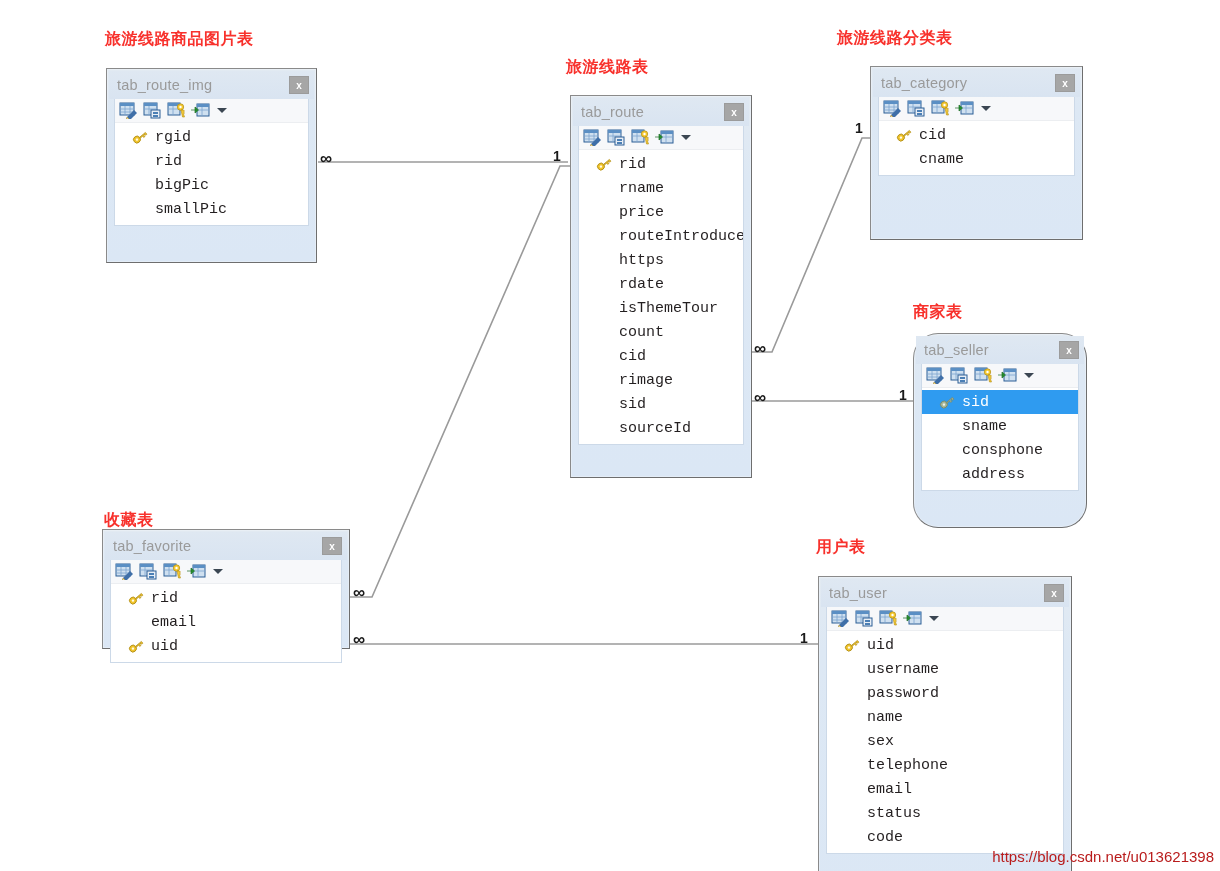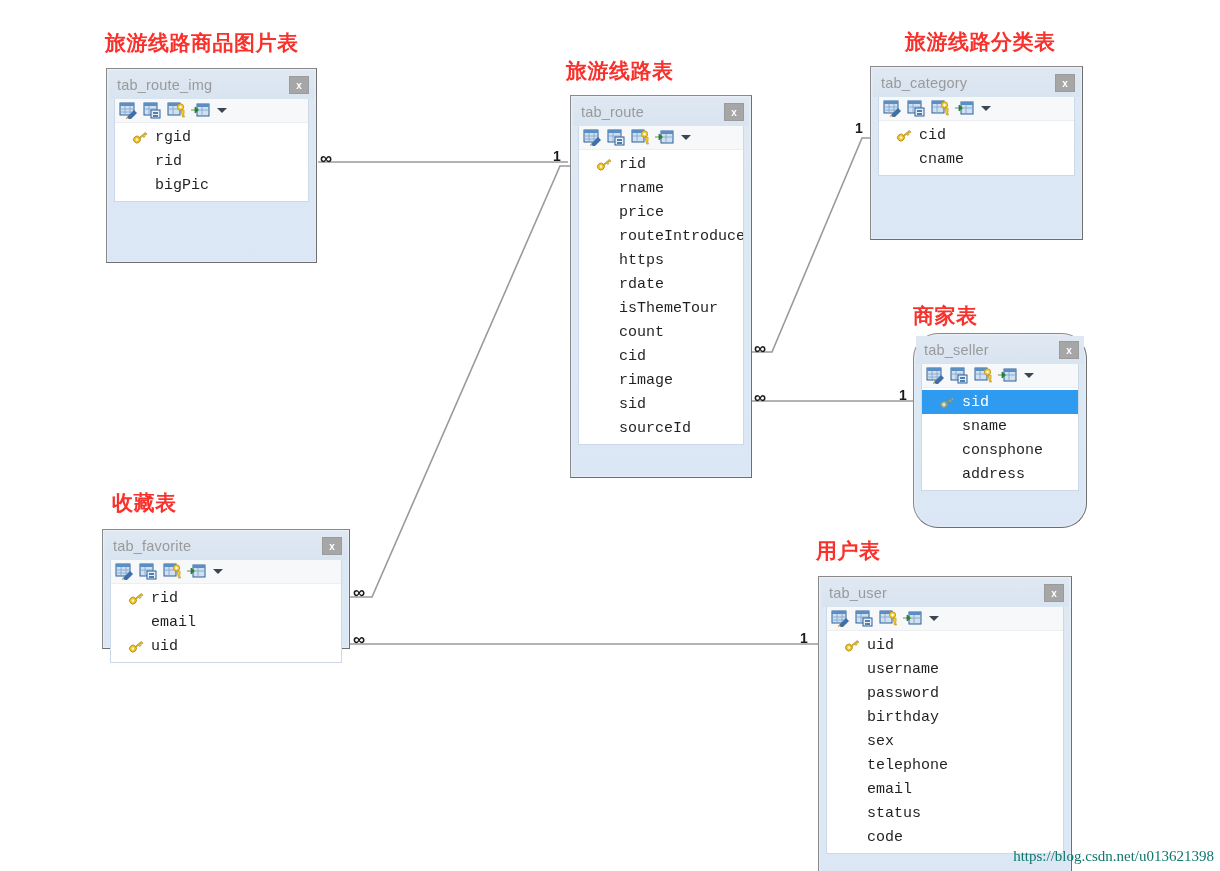--- a/index.html
+++ b/index.html
@@ -133,35 +133,35 @@
     background: #2f9bf0;
   }
   .field.selected .fname { color: #ffffff; }
 
   
   .cn-title {
     position: absolute;
     z-index: 4;
     color: #f8312c;
     font-weight: bold;
-    font-size: 21px;
+    font-size: 16px;
     font-family: "DejaVu Sans", sans-serif;
     white-space: nowrap;
     letter-spacing: 0.5px;
   }
 
   
   #watermark {
     position: absolute;
     right: 6px;
     bottom: 6px;
     z-index: 6;
-    color: #0f766e;
+    color: #b91c1c;
     font-size: 15px;
-    font-family: Liberation Serif, serif;
+    font-family: Liberation Sans, sans-serif;
     white-space: nowrap;
   }
 </style>
 </head>
 <body>
 
 <div id="canvas">
 
   <svg id="connectors" viewBox="0 0 1220 871" width="1220" height="871">
     <g stroke="#9a9a9a" stroke-width="1.6" fill="none" shape-rendering="geometricPrecision">
@@ -183,23 +183,23 @@
   <div class="card-label" style="left:855px; top:121px;">1</div>
   <div class="card-label many" style="left:754px; top:340px;">∞</div>
   <div class="card-label many" style="left:754px; top:389px;">∞</div>
   <div class="card-label" style="left:899px; top:388px;">1</div>
   <div class="card-label many" style="left:353px; top:584px;">∞</div>
   <div class="card-label many" style="left:353px; top:631px;">∞</div>
   <div class="card-label" style="left:800px; top:631px;">1</div>
 
   <div class="cn-title" style="left:105px; top:29px;">旅游线路商品图片表</div>
   <div class="cn-title" style="left:566px; top:57px;">旅游线路表</div>
-  <div class="cn-title" style="left:905px; top:28px;">旅游线路分类表</div>
+  <div class="cn-title" style="left:837px; top:28px;">旅游线路分类表</div>
   <div class="cn-title" style="left:913px; top:294px;margin-top:8px;">商家表</div>
-  <div class="cn-title" style="left:104px; top:489px;margin-left:8px;">收藏表</div>
+  <div class="cn-title" style="left:104px; top:510px;">收藏表</div>
   <div class="cn-title" style="left:816px; top:537px;">用户表</div>
 
   <div class="tbl" style="left:106px; top:68px; width:211px; height:195px;">
     <div class="tbl-titlebar">
       <span class="tbl-title">tab_route_img</span>
       <span class="tbl-close">x</span>
     </div>
     <div class="tbl-body">
       <div class="tbl-toolbar">
         <span>
@@ -252,20 +252,24 @@
               </svg></span>
           <span class="fname">rgid</span>
         </div>
         <div class="field">
           <span class="keyslot"></span>
           <span class="fname">rid</span>
         </div>
         <div class="field">
           <span class="keyslot"></span>
           <span class="fname">bigPic</span>
+        </div>
+        <div class="field">
+          <span class="keyslot"></span>
+          <span class="fname">smallPic</span>
         </div>
       </div>
     </div>
   </div>
 
   <div class="tbl" style="left:570px; top:95px; width:182px; height:383px;">
     <div class="tbl-titlebar">
       <span class="tbl-title">tab_route</span>
       <span class="tbl-close">x</span>
     </div>
@@ -642,21 +646,21 @@
         <div class="field">
             <span class="keyslot"></span>
             <span class="fname">username</span>
           </div>
         <div class="field">
             <span class="keyslot"></span>
             <span class="fname">password</span>
           </div>
         <div class="field">
             <span class="keyslot"></span>
-            <span class="fname">birthday</span>
+            <span class="fname">name</span>
           </div>
         <div class="field">
             <span class="keyslot"></span>
             <span class="fname">sex</span>
           </div>
         <div class="field">
             <span class="keyslot"></span>
             <span class="fname">telephone</span>
           </div>
         <div class="field">

